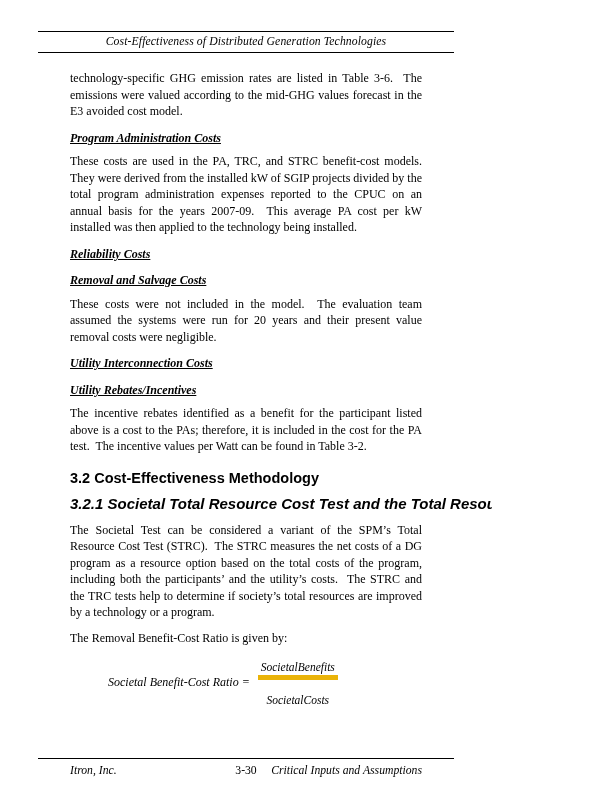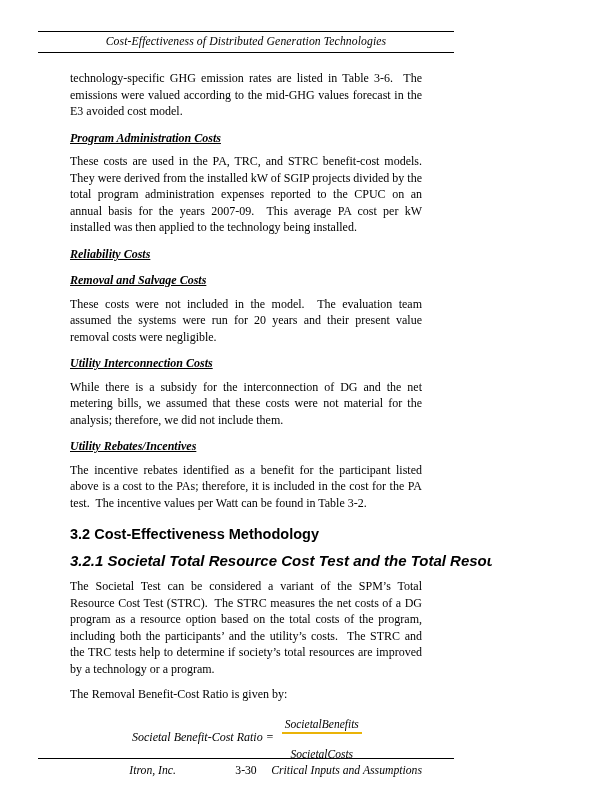--- a/index.html
+++ b/index.html
@@ -58,37 +58,37 @@
     font-size: 15px;
     margin: 0 0 9px 0;
     text-align: left;
     white-space: nowrap;
   }
   .formula-line {
     margin: 14px 0 0 38px;
     text-align: left;
     font-style: italic;
   }
-  .formula-lhs { font-size: 12px; margin-left: 24px; }
+  .formula-lhs { font-size: 12px; }
   .fraction {
     display: inline-block;
     vertical-align: middle;
     text-align: center;
     margin-left: 5px;
     font-size: 11.5px;
     line-height: 14px;
   }
-  .numerator { display: block; border-bottom: 2px solid #eab308; padding: 0 3px 1px 3px; }
+  .numerator { display: block; border-bottom: 5px solid #eab308; padding: 0 3px 1px 3px; }
   .denominator { display: block; padding-top: 1px; margin-top: 12px; }
 
   
   .footer { position: absolute; left: 38px; right: 38px; bottom: 15px; font-size: 11.7px; }
   .footer-rule { margin-bottom: 5px; }
   .footer-row { display: flex; align-items: baseline; }
-  .footer-left  { flex: 1; text-align: center;  font-style: italic; padding-left: 32px; }
+  .footer-left  { flex: 1; text-align: left;  font-style: italic; padding-left: 32px; }
   .footer-center{ flex: 0 0 auto; text-align: center; }
   .footer-right { flex: 1; text-align: right; font-style: italic; padding-right: 32px; }
 </style>
 </head>
 <body>
 
 <div class="page">
 
   <div class="header">
     <div class="rule rule-thick"></div>
@@ -102,21 +102,20 @@
 
     <h4 class="cost-heading">Program Administration Costs</h4>
     <p class="para">These costs are used in the PA, TRC, and STRC benefit-cost models.  They were derived from the installed kW of SGIP projects divided by the total program administration expenses reported to the CPUC on an annual basis for the years 2007-09.  This average PA cost per kW installed was then applied to the technology being installed.</p>
 
     <h4 class="cost-heading">Reliability Costs</h4>
 
     <h4 class="cost-heading">Removal and Salvage Costs</h4>
     <p class="para">These costs were not included in the model.  The evaluation team assumed the systems were run for 20 years and their present value removal costs were negligible.</p>
 
     <h4 class="cost-heading">Utility Interconnection Costs</h4>
-    <p class="para">While there is a subsidy for the interconnection of DG and the net metering bills, we assumed that these costs were not material for the analysis; therefore, we did not include them.</p>
 
     <h4 class="cost-heading">Utility Rebates/Incentives</h4>
     <p class="para">The incentive rebates identified as a benefit for the participant listed above is a cost to the PAs; therefore, it is included in the cost for the PA test.  The incentive values per Watt can be found in Table 3-2.</p>
 
     <h2 class="h-32">3.2  Cost-Effectiveness Methodology</h2>
 
     <h3 class="h-321">3.2.1  Societal Total Resource Cost Test and the Total Resource Cost Test</h3>
     <p class="para">The Societal Test can be considered a variant of the SPM’s Total Resource Cost Test (STRC).  The STRC measures the net costs of a DG program as a resource option based on the total costs of the program, including both the participants’ and the utility’s costs.  The STRC and the TRC tests help to determine if society’s total resources are improved by a technology or a program.</p>
 
     <p class="para">The Removal Benefit-Cost Ratio is given by:</p>

